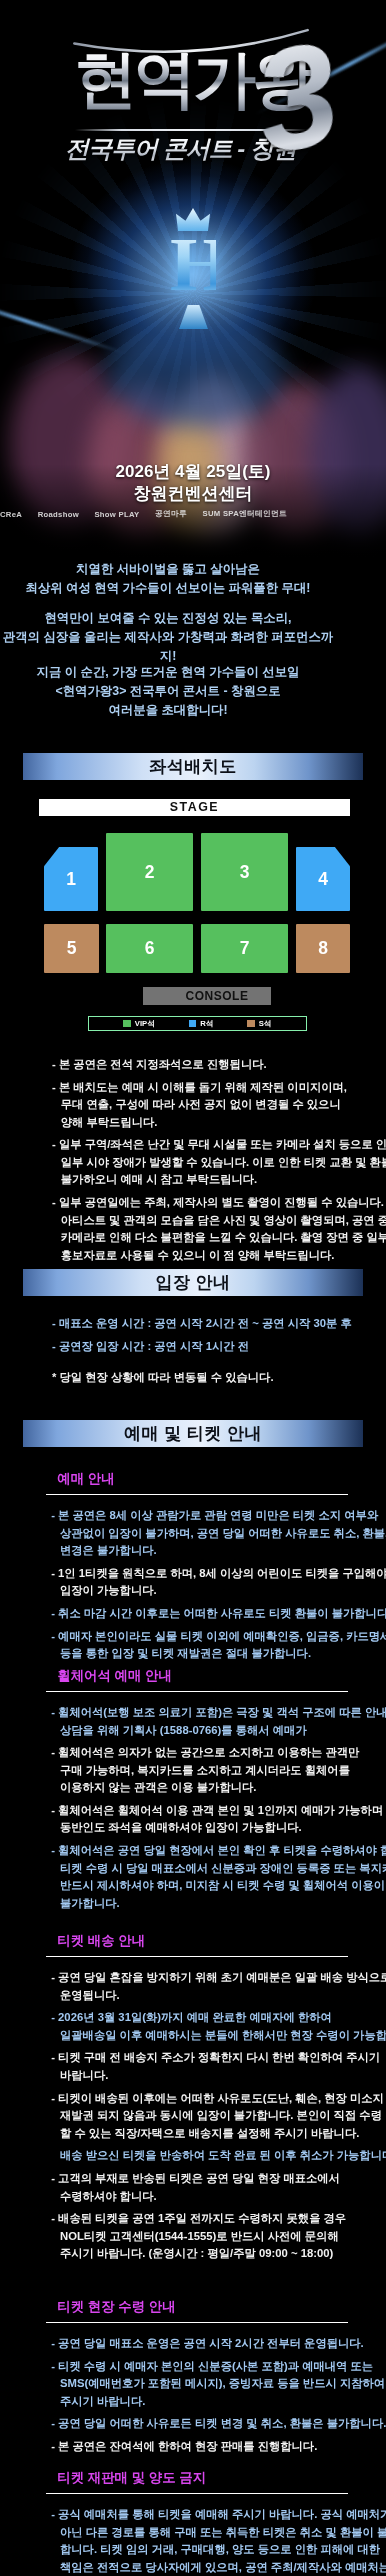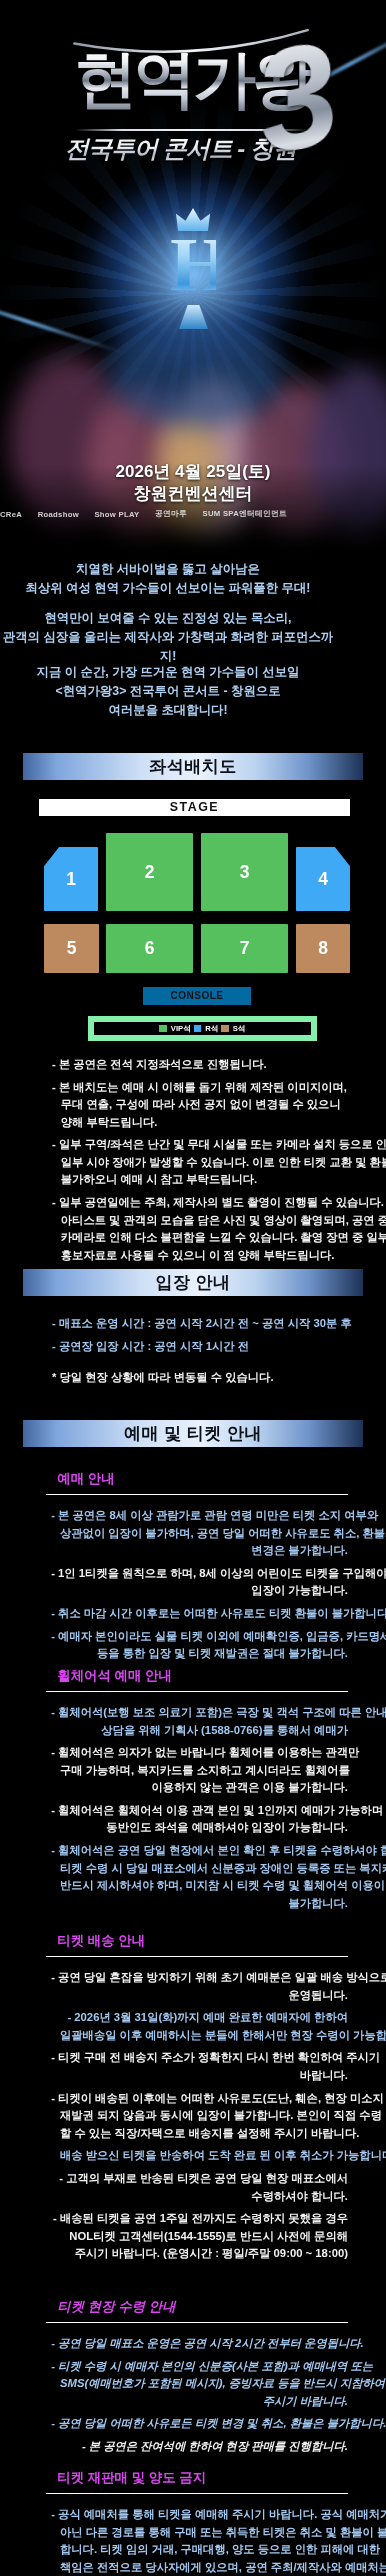--- a/index.html
+++ b/index.html
@@ -70,36 +70,36 @@
   .seat{position:absolute;display:flex;align-items:center;justify-content:center;
         color:#fff;font-size:17.5px;font-weight:800;border-radius:1px;}
   .sec1{left:44px;top:54px;width:54px;height:64px;clip-path:polygon(0 30%,28% 0,100% 0,100% 100%,0 100%);}
   .sec2{left:106px;top:40px;width:87px;height:78px;}
   .sec3{left:201px;top:40px;width:87px;height:78px;}
   .sec4{left:296px;top:54px;width:54px;height:64px;clip-path:polygon(0 0,72% 0,100% 30%,100% 100%,0 100%);}
   .sec5{left:44px;top:131px;width:55px;height:49px;}
   .sec6{left:106px;top:131px;width:87px;height:49px;}
   .sec7{left:201px;top:131px;width:87px;height:49px;}
   .sec8{left:296px;top:131px;width:54px;height:49px;}
-  .console{position:absolute;left:143px;top:194px;width:108px;height:17.5px;background:#0369a1;color:#111;
-        display:flex;align-items:center;justify-content:center;font-size:10px;font-weight:800;letter-spacing:0.5px;}
-  #legend{position:absolute;left:88px;top:223px;width:217px;height:13.4px;border:6px solid #86efac;
-        display:flex;align-items:center;justify-content:center;gap:3px;}
+  .console{position:absolute;left:143px;top:194px;width:108px;height:17.5px;background:#737373;color:#111;
+        display:flex;align-items:center;justify-content:center;font-size:12px;font-weight:800;letter-spacing:0.5px;padding-left:20px;}
+  #legend{position:absolute;left:88px;top:223px;width:217px;height:13.4px;border:1px solid #86efac;
+        display:flex;align-items:center;justify-content:center;gap:34px;}
   .leg-item{display:flex;align-items:center;gap:4.1px;color:#fff;font-size:7.7px;font-weight:700;}
   .leg-swatch{width:7.2px;height:7.2px;display:inline-block;}
   
   .blist{position:absolute;left:52px;width:314px;}
   .bullet{font-size:11.3px;font-weight:700;line-height:17.5px;margin-bottom:5.2px;}
   .bullet.blue{color:#a2c8f0;} .bullet.white{color:#f2f2f2;}
   .line{white-space:nowrap;} .line.cont{padding-left:8.8px;}
   .note-star{position:absolute;left:52px;font-size:11.3px;font-weight:700;color:#f2f2f2;white-space:nowrap;}
   .tsection{position:absolute;left:46px;width:302px;}
   .subhead{margin:0;padding-left:11.3px;font-size:13.4px;font-weight:800;color:#d946ef;line-height:16.5px;}
   .subline{margin-top:6.2px;border-bottom:1.5px solid #fff;}
-  .tsection .blist{position:static;margin-top:12.4px;padding-left:5.2px;width:auto;text-align:right;}
+  .tsection .blist{position:static;margin-top:12.4px;padding-left:5.2px;width:auto;}
 </style>
 </head>
 <body>
 
 <div id="page">
 
   <div id="hero">
     <div class="rays"></div>
     <div class="glow"></div>
     <div class="flare" style="left:-82px;top:319px;transform:rotate(18deg);"></div>
@@ -240,21 +240,21 @@
     </div>
   <div class="tsection" style="top:1668px;">
       <h3 class="subhead">휠체어석 예매 안내</h3>
       <div class="subline"></div>
       <div class="blist">
         <div class="bullet blue">
           <div class="line">- 휠체어석(보행 보조 의료기 포함)은 극장 및 객석 구조에 따른 안내와</div>
           <div class="line cont">상담을 위해 기획사 (1588-0766)를 통해서 예매가</div>
         </div>
         <div class="bullet white">
-          <div class="line">- 휠체어석은 의자가 없는 바랍니다 휠체어를 이용하는 관객만</div>
+          <div class="line">- 휠체어석은 의자가 없는 공간으로 소지하고 이용하는 관객만</div>
           <div class="line cont">구매 가능하며, 복지카드를 소지하고 계시더라도 휠체어를</div>
           <div class="line cont">이용하지 않는 관객은 이용 불가합니다.</div>
         </div>
         <div class="bullet white">
           <div class="line">- 휠체어석은 휠체어석 이용 관객 본인 및 1인까지 예매가 가능하며</div>
           <div class="line cont">동반인도 좌석을 예매하셔야 입장이 가능합니다.</div>
         </div>
         <div class="bullet blue">
           <div class="line">- 휠체어석은 공연 당일 현장에서 본인 확인 후 티켓을 수령하셔야 합니다.</div>
           <div class="line cont">티켓 수령 시 당일 매표소에서 신분증과 장애인 등록증 또는 복지카드를</div>
@@ -291,21 +291,21 @@
           <div class="line">- 고객의 부재로 반송된 티켓은 공연 당일 현장 매표소에서</div>
           <div class="line cont">수령하셔야 합니다.</div>
         </div>
         <div class="bullet white">
           <div class="line">- 배송된 티켓을 공연 1주일 전까지도 수령하지 못했을 경우</div>
           <div class="line cont">NOL티켓 고객센터(1544-1555)로 반드시 사전에 문의해</div>
           <div class="line cont">주시기 바랍니다. (운영시간 : 평일/주말 09:00 ~ 18:00)</div>
         </div>
       </div>
     </div>
-  <div class="tsection" style="top:2299px;font-style:italic;">
+  <div class="tsection" style="top:2299px;">
       <h3 class="subhead">티켓 현장 수령 안내</h3>
       <div class="subline"></div>
       <div class="blist">
         <div class="bullet blue">
           <div class="line">- 공연 당일 매표소 운영은 공연 시작 2시간 전부터 운영됩니다.</div>
         </div>
         <div class="bullet blue">
           <div class="line">- 티켓 수령 시 예매자 본인의 신분증(사본 포함)과 예매내역 또는</div>
           <div class="line cont">SMS(예매번호가 포함된 메시지), 증빙자료 등을 반드시 지참하여</div>
           <div class="line cont">주시기 바랍니다.</div>

